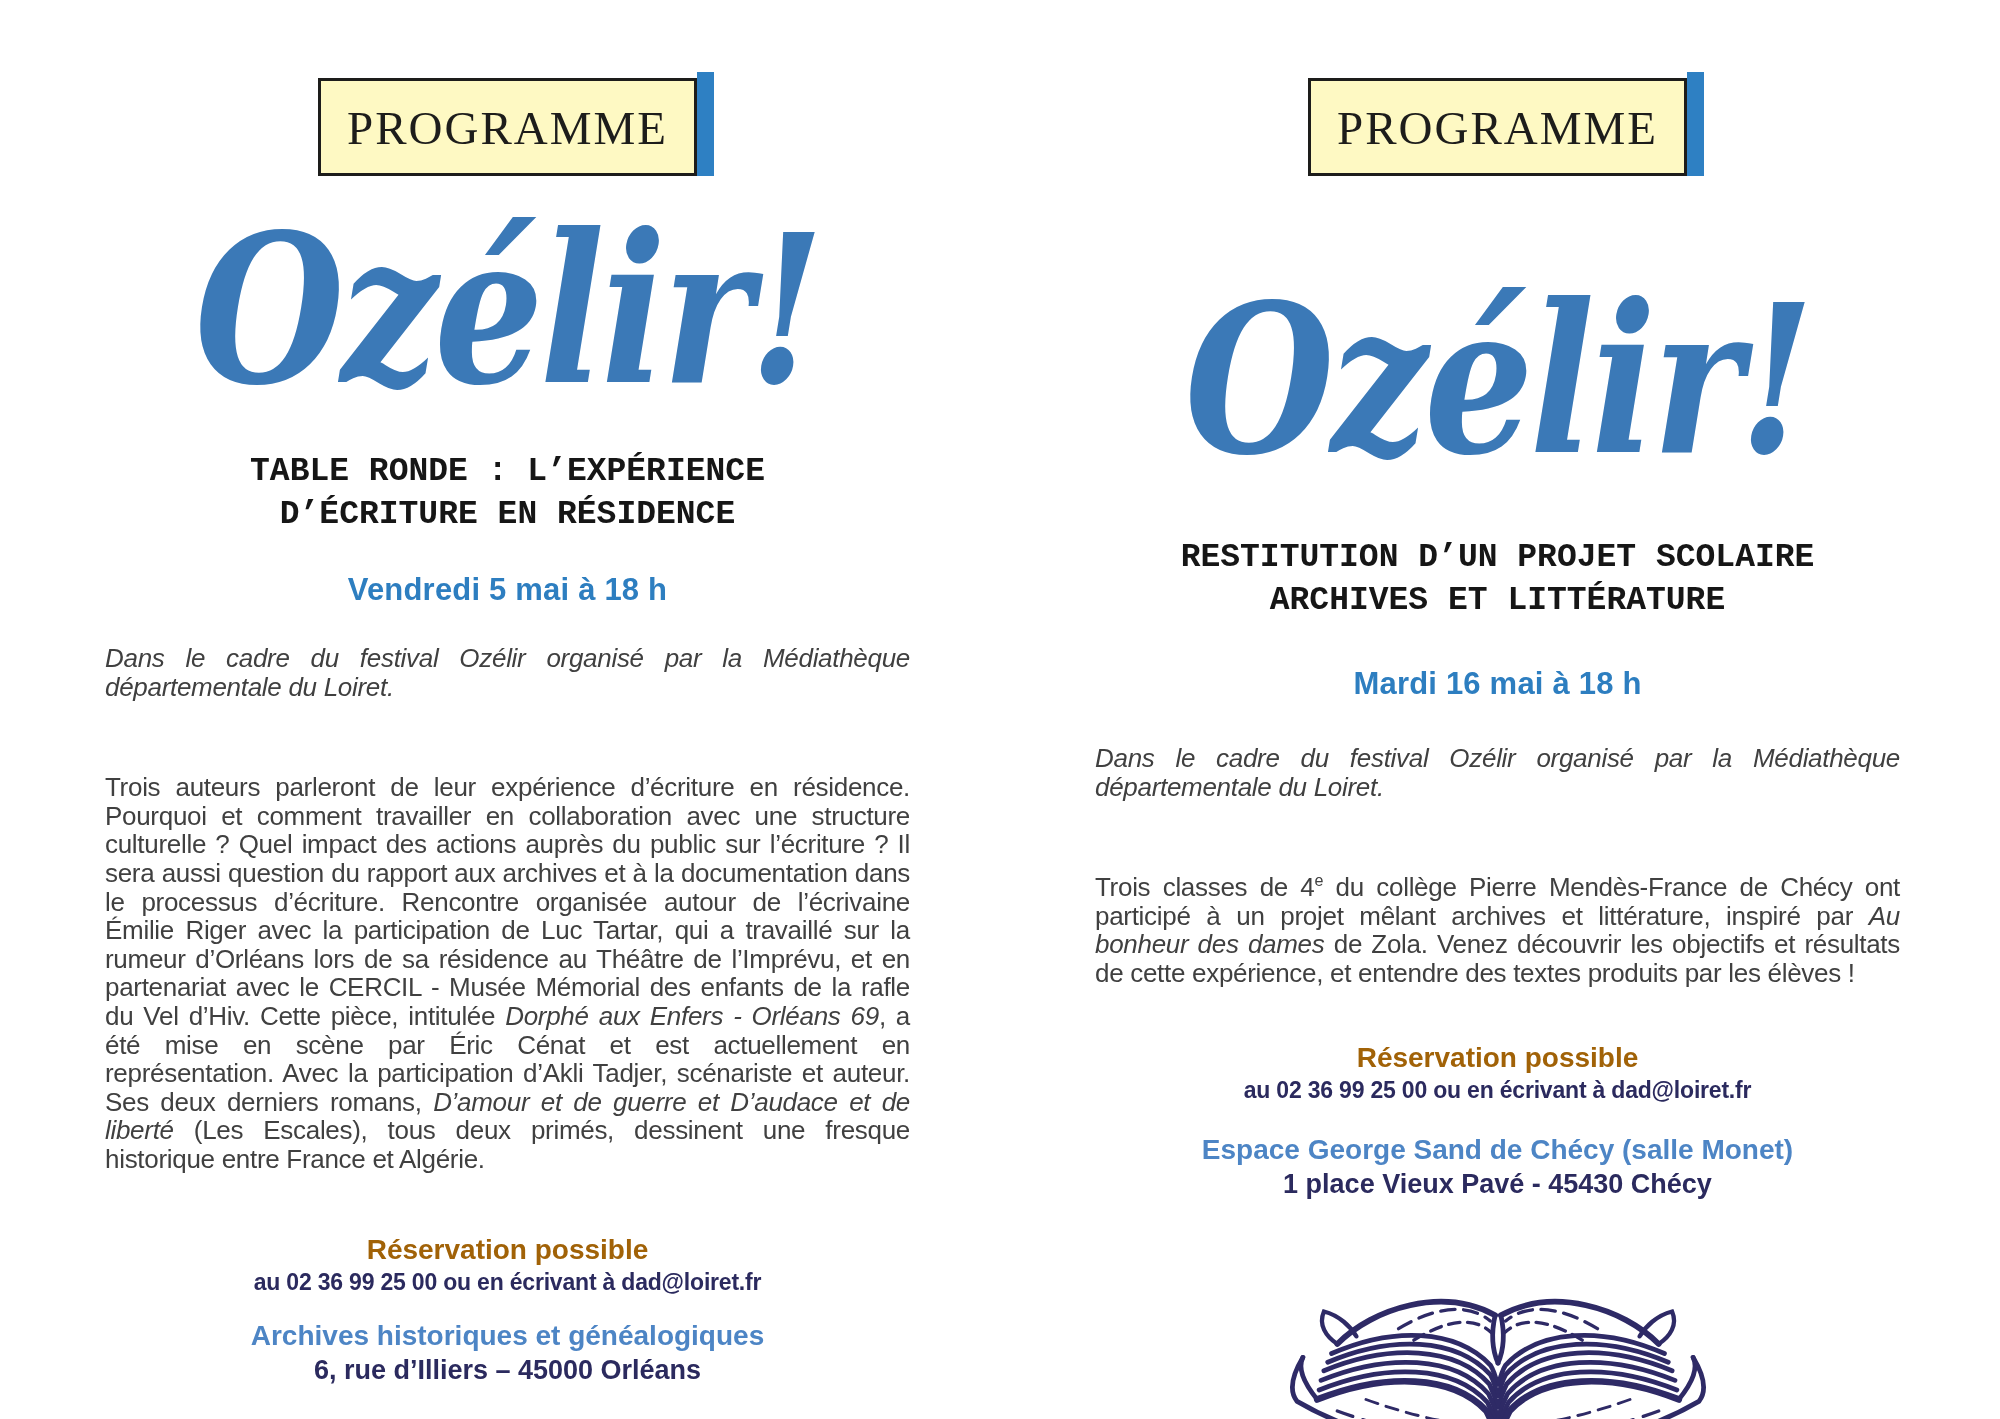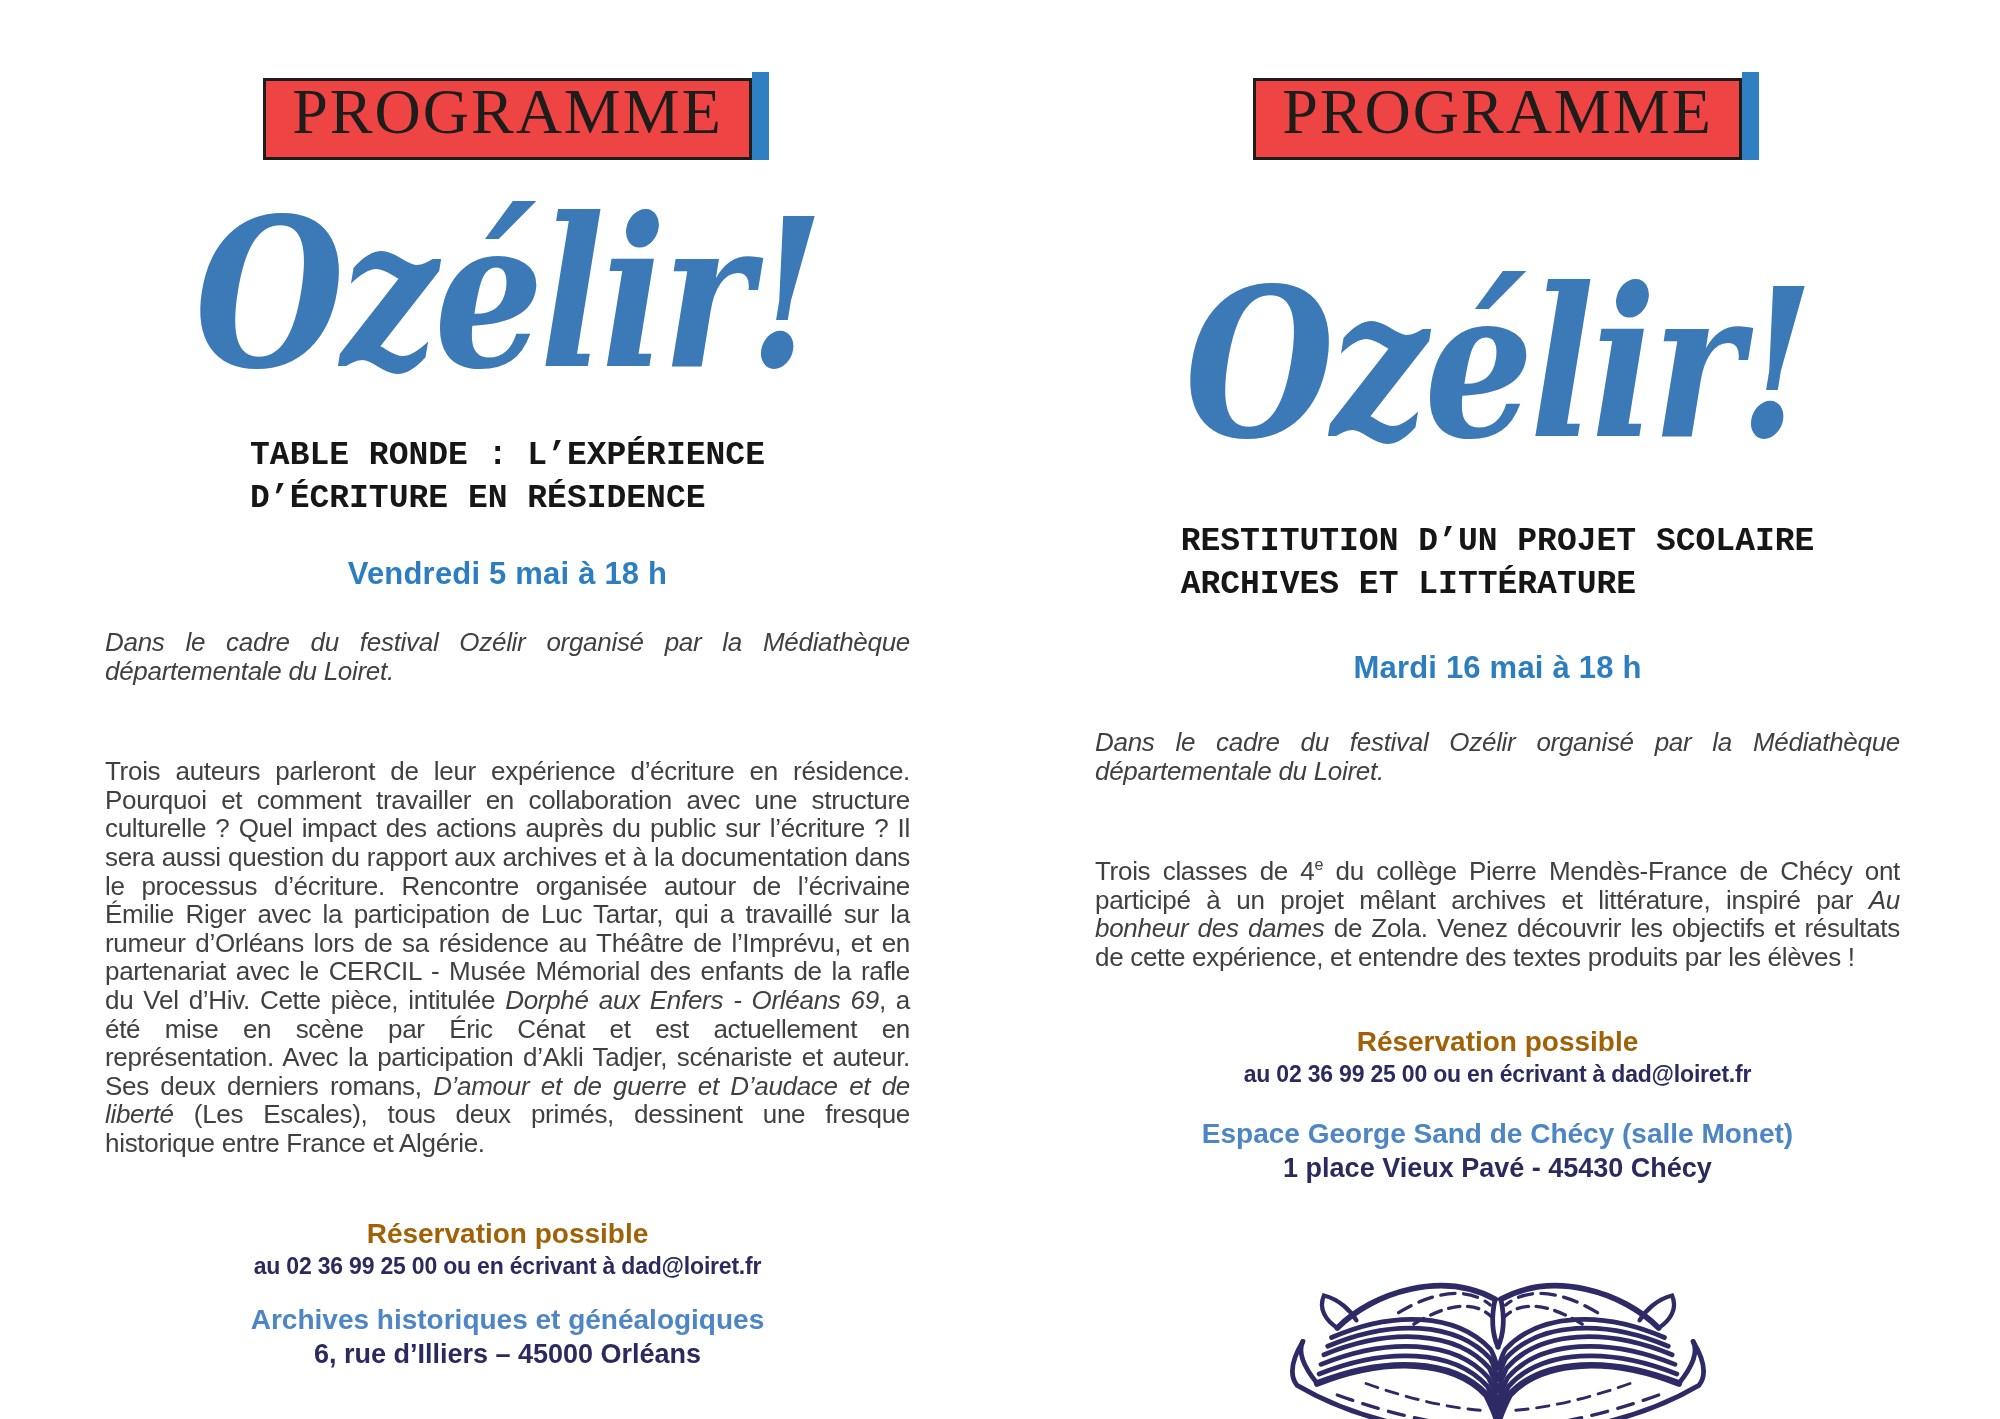--- a/index.html
+++ b/index.html
@@ -5,35 +5,35 @@
   html,body{margin:0;padding:0;background:#ffffff;}
   body{width:2000px;height:1419px;position:relative;overflow:hidden;
        font-family:"Liberation Sans",sans-serif;color:#3d3d3c;}
 
   .page{position:absolute;top:0;width:805px;display:flex;flex-direction:column;align-items:center;}
   .page-left{left:105px;}
   .page-right{left:1095px;}
 
   
   .header-wrap{margin-top:78px;position:relative;}
-  .header-box{border:3px solid #1d1d1b;background:#ef4444;padding:4px 26px 18px 26px;
-              font-family:"Liberation Serif","DejaVu Serif",serif;font-size:64px;line-height:54px;
+  .header-box{border:3px solid #1d1d1b;background:#fef9c3;padding:20px 26px 18px 26px;
+              font-family:"Liberation Serif","DejaVu Serif",serif;font-size:47px;line-height:54px;
               letter-spacing:2px;color:#1d1d1b;white-space:nowrap;}
   .header-bar{position:absolute;right:-17px;top:-6px;bottom:0;width:17px;background:#2e80c3;}
 
   
   .big-title{font-family:"DejaVu Serif",serif;font-style:italic;font-weight:700;
              color:#3b79b7;font-size:172px;line-height:224px;white-space:nowrap;
              transform:scaleY(1.2);letter-spacing:-4px;}
   .page-left .big-title{margin-top:22px;}
   .page-right .big-title{margin-top:92px;}
 
   
   .subtitle{font-family:"Liberation Mono","DejaVu Sans Mono",monospace;font-weight:700;
-            color:#161616;font-size:33px;line-height:43px;letter-spacing:0px;}
+            color:#161616;font-size:33px;line-height:43px;text-align:center;letter-spacing:0px;}
   .page-left .subtitle{margin-top:28px;}
   .page-right .subtitle{margin-top:44px;}
 
   
   .date{font-weight:700;font-size:31px;color:#2d7ec0;letter-spacing:0.2px;}
   .page-left .date{margin-top:36px;}
   .page-right .date{margin-top:44px;}
 
   
   .para{width:100%;text-align:justify;font-size:26px;line-height:28.6px;

